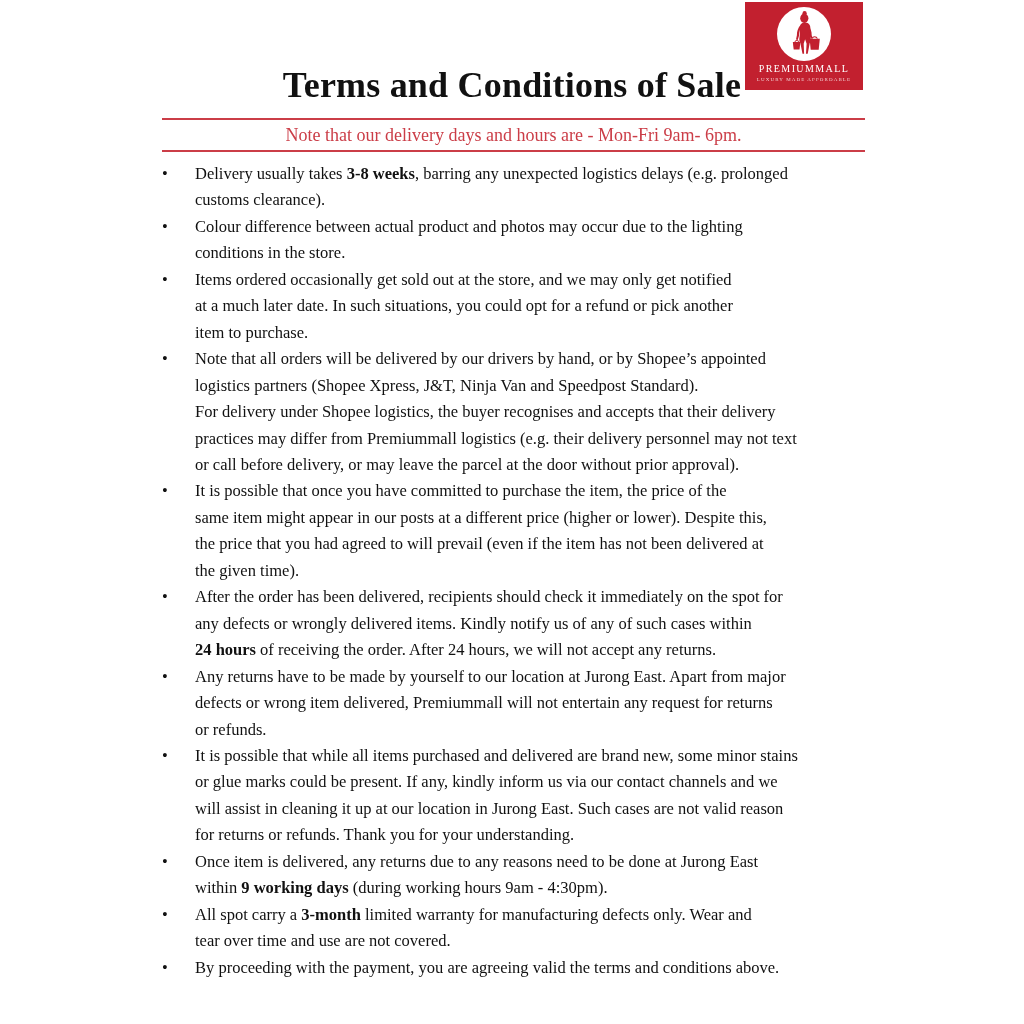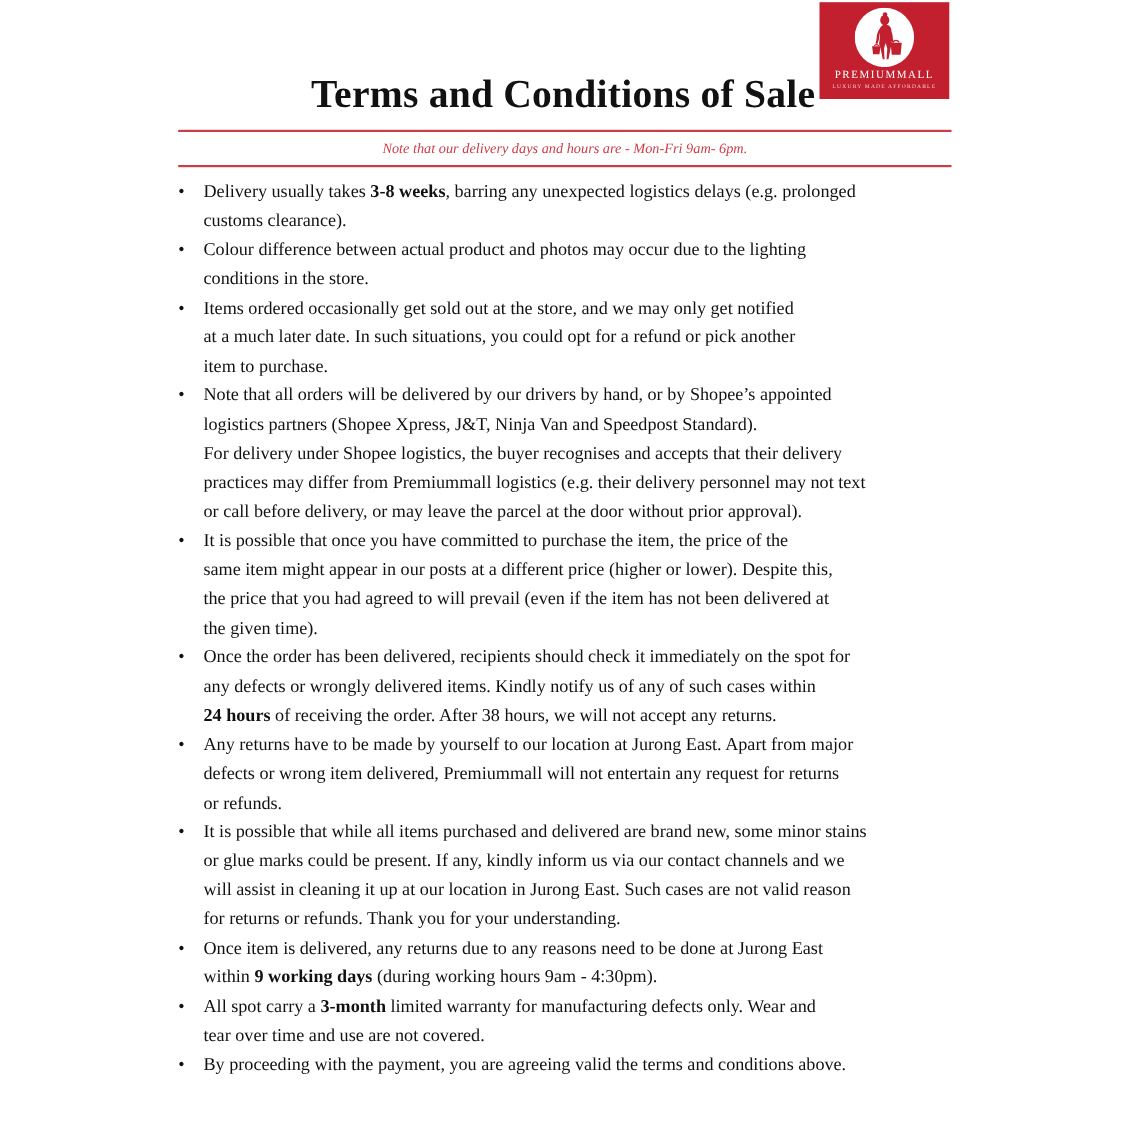--- a/index.html
+++ b/index.html
@@ -45,35 +45,34 @@
   .note-band {
     position: absolute;
     top: 118px; left: 162px; width: 703px; height: 34px;
     box-sizing: border-box;
     border-top: 2px solid var(--accent-red, #CB3D47);
     border-bottom: 2px solid var(--accent-red, #CB3D47);
     display: flex; align-items: center; justify-content: center;
   }
   .note-text {
     color: var(--accent-red, #CB3D47);
-    font-style: italic;
-    font-size: 13px;
+    font-size: 18px;
     white-space: nowrap;
   }
 
   .terms {
     position: absolute;
     top: 161px; left: 162px; width: 715px;
     margin: 0; padding: 0; list-style: none;
     font-size: 16.5px;
     line-height: 26.45px;
   }
   .terms li { display: flex; margin: 0; padding: 0; }
   .bullet { flex: 0 0 23px; width: 23px; }
-  .term-text { flex: 1; white-space: pre-line; }
+  .term-text { flex: 1; white-space: pre-line; margin-left: 10px; }
   .term-text b { font-weight: bold; }
 </style>
 </head>
 <body>
 
 <div class="page">
 
   <h1 class="title">Terms and Conditions of Sale</h1>
 
   <div class="logo">
@@ -128,23 +127,23 @@
       </li>
       <li>
         <span class="bullet">•</span>
         <span class="term-text"><span>It is possible that once you have committed to purchase the item, the price of the
 same item might appear in our posts at a different price (higher or lower). Despite this,
 the price that you had agreed to will prevail (even if the item has not been delivered at
 the given time).</span></span>
       </li>
       <li>
         <span class="bullet">•</span>
-        <span class="term-text"><span>Once the order has been delivered, recipients should check it immediately on the spot for
+        <span class="term-text"><span>After the order has been delivered, recipients should check it immediately on the spot for
 any defects or wrongly delivered items. Kindly notify us of any of such cases within
-</span><b>24 hours</b><span> of receiving the order. After 38 hours, we will not accept any returns.</span></span>
+</span><b>24 hours</b><span> of receiving the order. After 24 hours, we will not accept any returns.</span></span>
       </li>
       <li>
         <span class="bullet">•</span>
         <span class="term-text"><span>Any returns have to be made by yourself to our location at Jurong East. Apart from major
 defects or wrong item delivered, Premiummall will not entertain any request for returns
 or refunds.</span></span>
       </li>
       <li>
         <span class="bullet">•</span>
         <span class="term-text"><span>It is possible that while all items purchased and delivered are brand new, some minor stains

